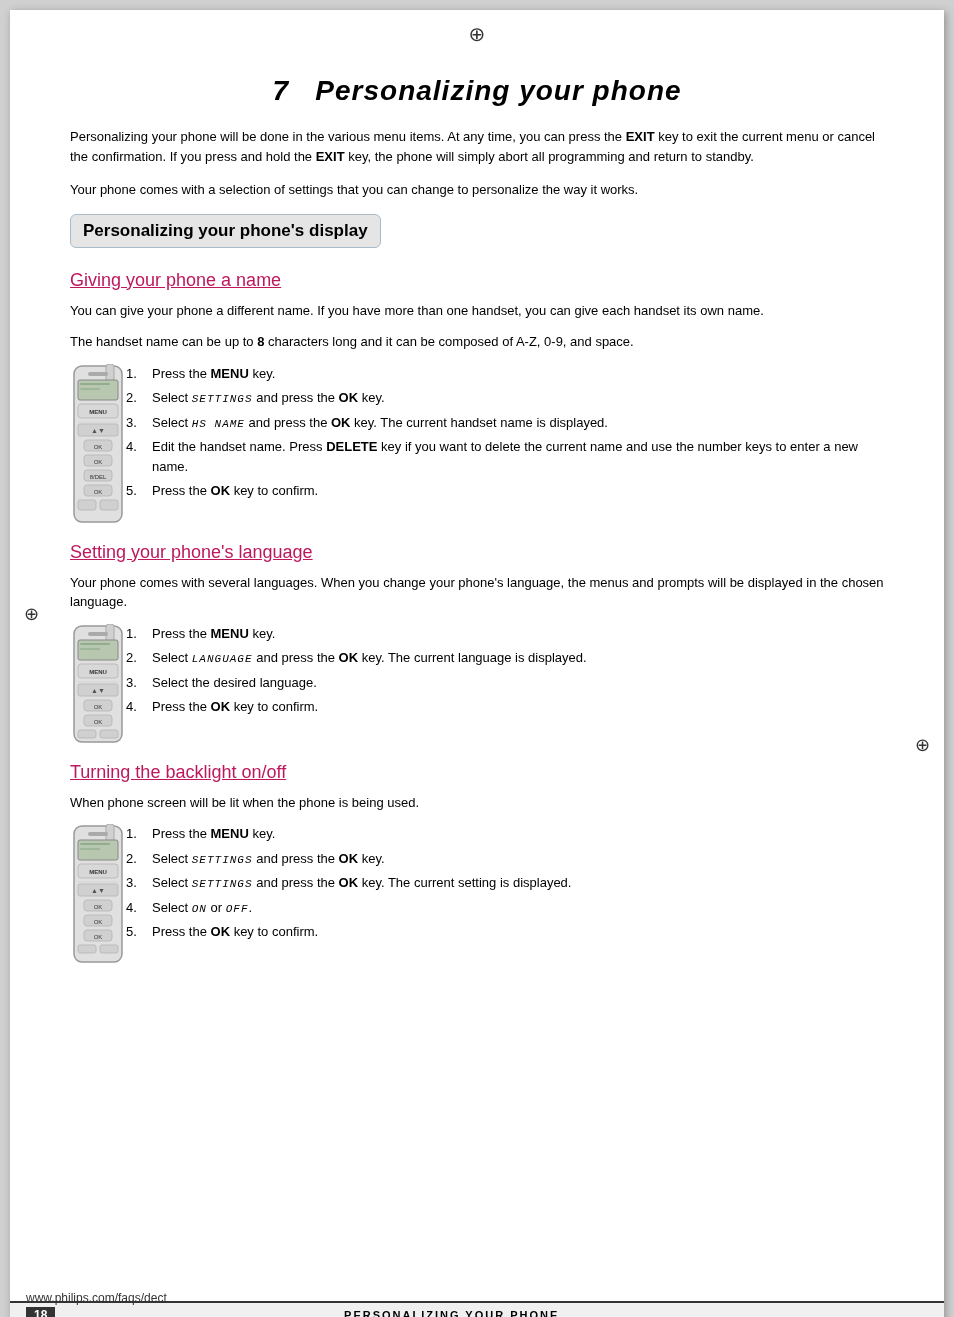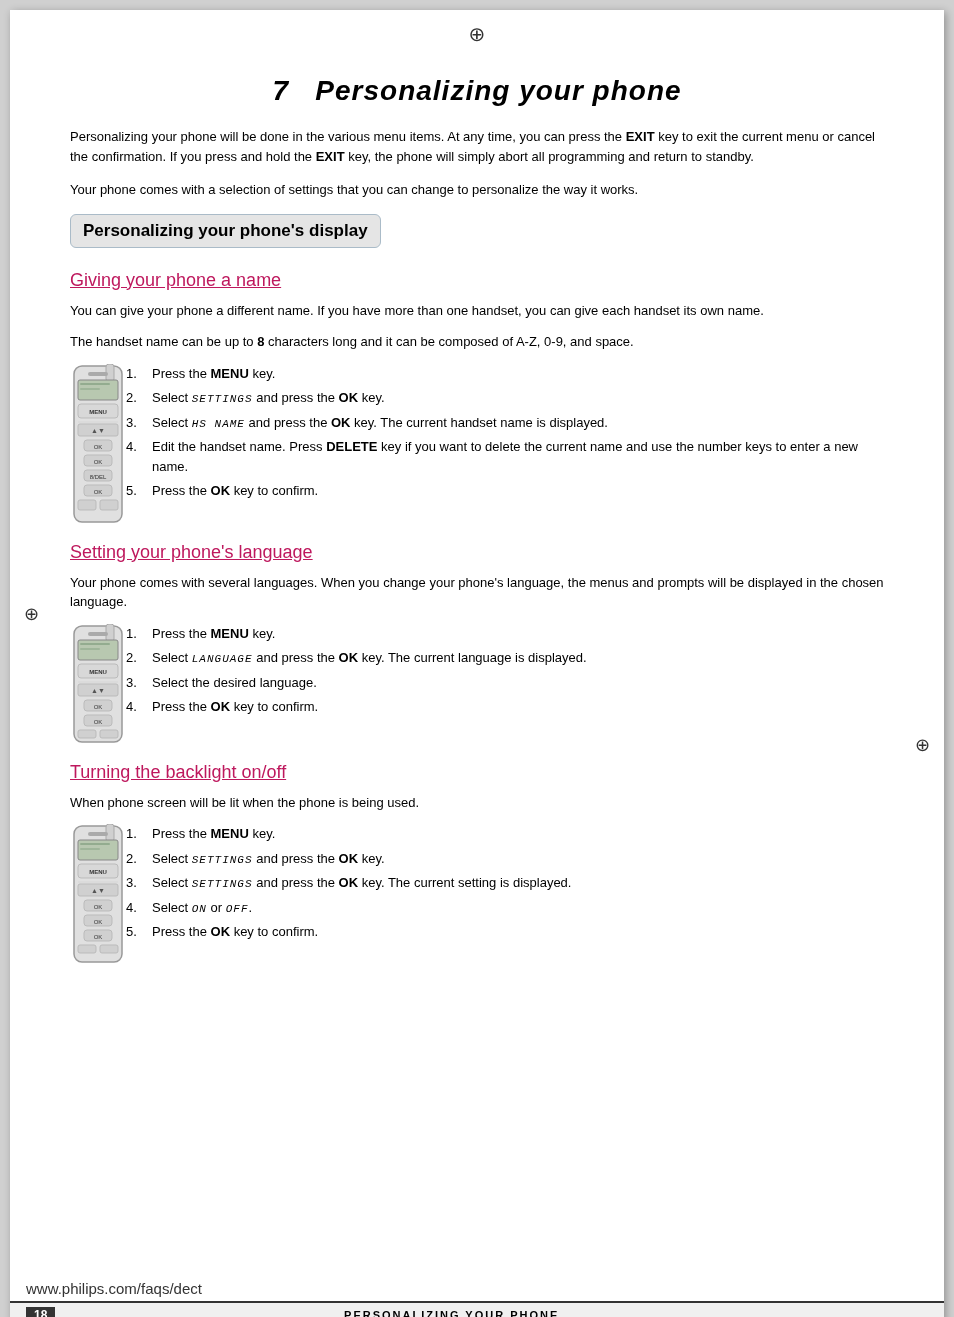--- a/index.html
+++ b/index.html
@@ -365,21 +365,21 @@
   <div class="right-compass">⊕</div>
 
   
   <div class="footer">
     <span class="footer-page">18</span>
     <span class="footer-center">PERSONALIZING YOUR PHONE</span>
     <span style="width:80px;"></span>
   </div>
 
   
-  <div style="position:absolute; bottom:30px; left:16px; font-size:15px; color:#333;">www.philips.com/faqs/dect</div>
+  <div style="position:absolute; bottom:22px; left:16px; font-size:12px; color:#333;">www.philips.com/faqs/dect</div>
 
   
   <div style="position:absolute; bottom:2px; left:0; right:0; display:flex; justify-content:space-between; padding:0 8px; font-size:8px; color:#888;">
     <span>DECT225-instruct English.indd   18</span>
     <span>8/22/05   9:37:33 AM</span>
   </div>
 
 </div>
 
 </body></html>

